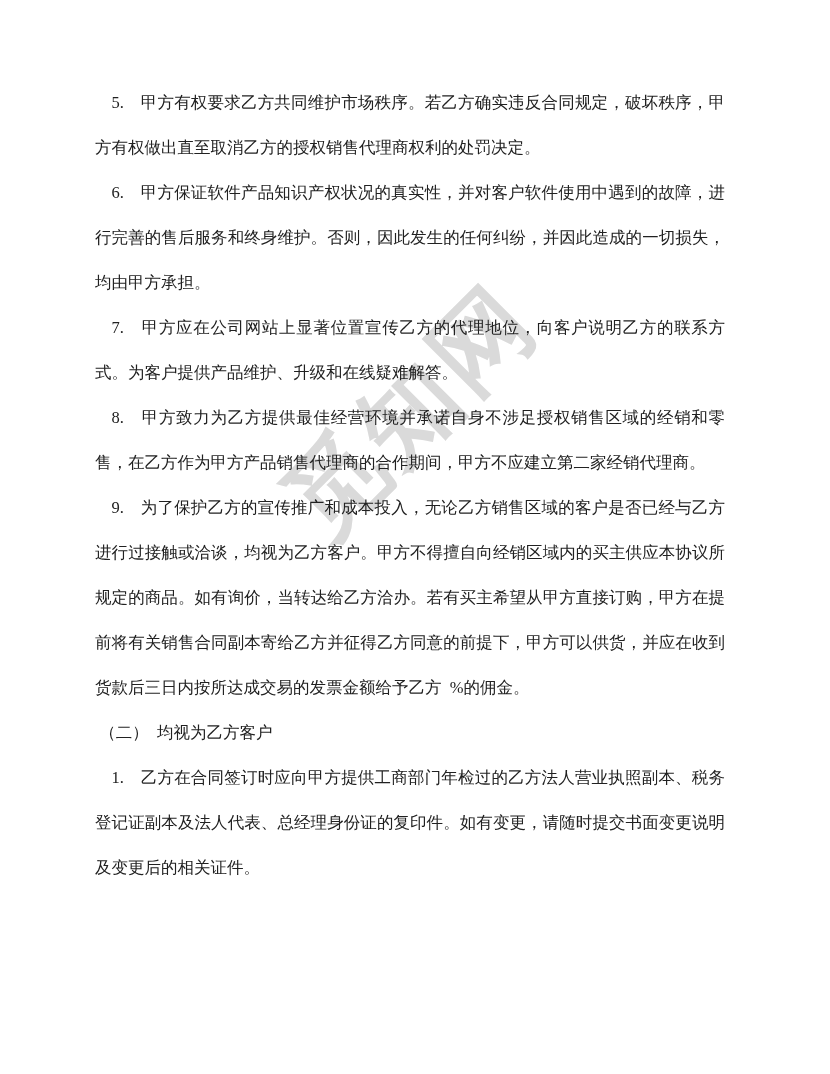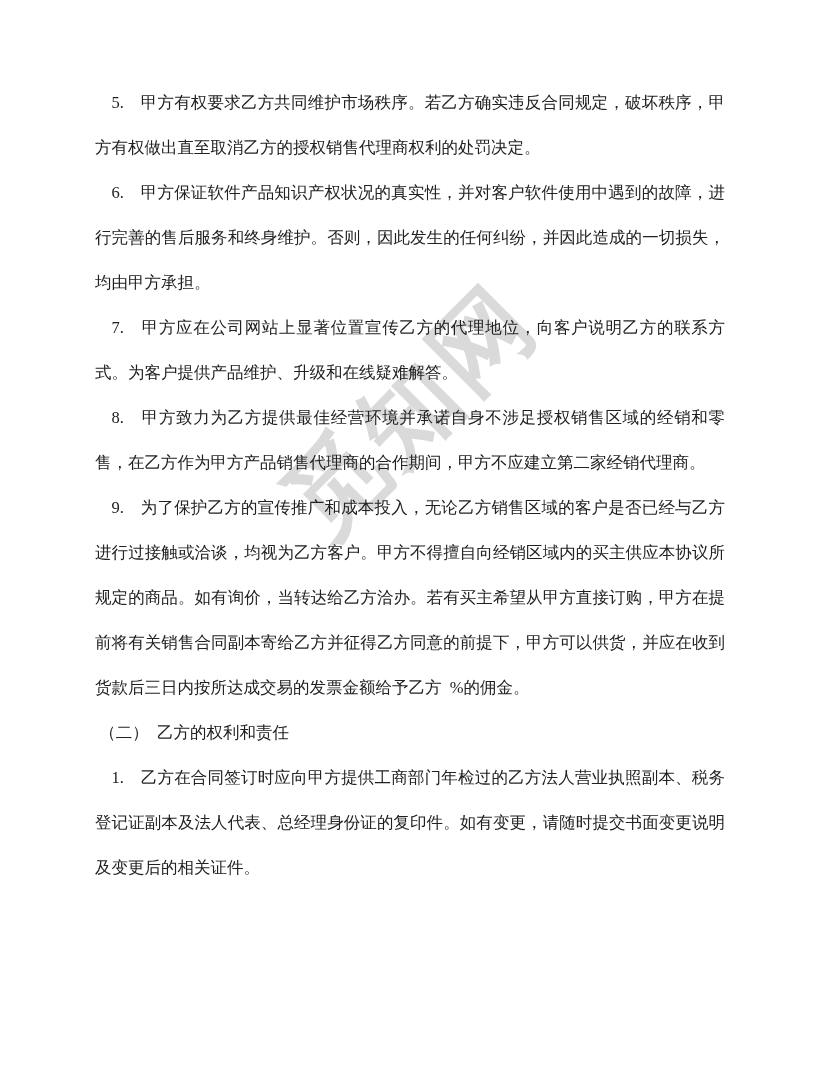--- a/index.html
+++ b/index.html
@@ -64,17 +64,17 @@
 <div class="page" style="background: rgb(255, 255, 255);">
 
   <div class="watermark" style="color: rgb(218, 218, 218);">觅知网</div>
 
   <div class="content" style="color: rgb(33, 33, 33);">
     <p>5.　甲方有权要求乙方共同维护市场秩序。若乙方确实违反合同规定，破坏秩序，甲方有权做出直至取消乙方的授权销售代理商权利的处罚决定。</p>
     <p>6.　甲方保证软件产品知识产权状况的真实性，并对客户软件使用中遇到的故障，进行完善的售后服务和终身维护。否则，因此发生的任何纠纷，并因此造成的一切损失，均由甲方承担。</p>
     <p>7.　甲方应在公司网站上显著位置宣传乙方的代理地位，向客户说明乙方的联系方式。为客户提供产品维护、升级和在线疑难解答。</p>
     <p>8.　甲方致力为乙方提供最佳经营环境并承诺自身不涉足授权销售区域的经销和零售，在乙方作为甲方产品销售代理商的合作期间，甲方不应建立第二家经销代理商。</p>
     <p>9.　为了保护乙方的宣传推广和成本投入，无论乙方销售区域的客户是否已经与乙方进行过接触或洽谈，均视为乙方客户。甲方不得擅自向经销区域内的买主供应本协议所规定的商品。如有询价，当转达给乙方洽办。若有买主希望从甲方直接订购，甲方在提前将有关销售合同副本寄给乙方并征得乙方同意的前提下，甲方可以供货，并应在收到货款后三日内按所达成交易的发票金额给予乙方 %的佣金。</p>
-    <p class="heading">（二） 乙方的权利和责任</p>
+    <p class="heading">（二） 均视为乙方客户</p>
     <p>1.　乙方在合同签订时应向甲方提供工商部门年检过的乙方法人营业执照副本、税务登记证副本及法人代表、总经理身份证的复印件。如有变更，请随时提交书面变更说明及变更后的相关证件。</p>
   </div>
 
 </div>
 
 </body></html>

